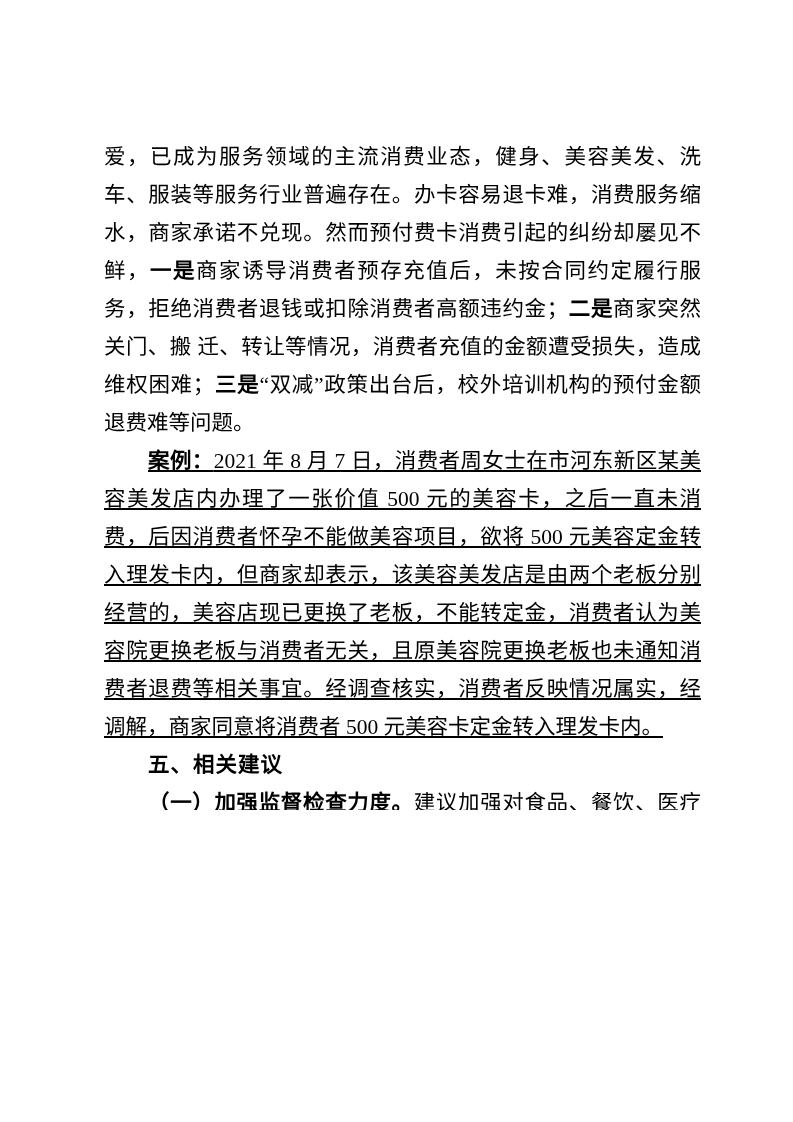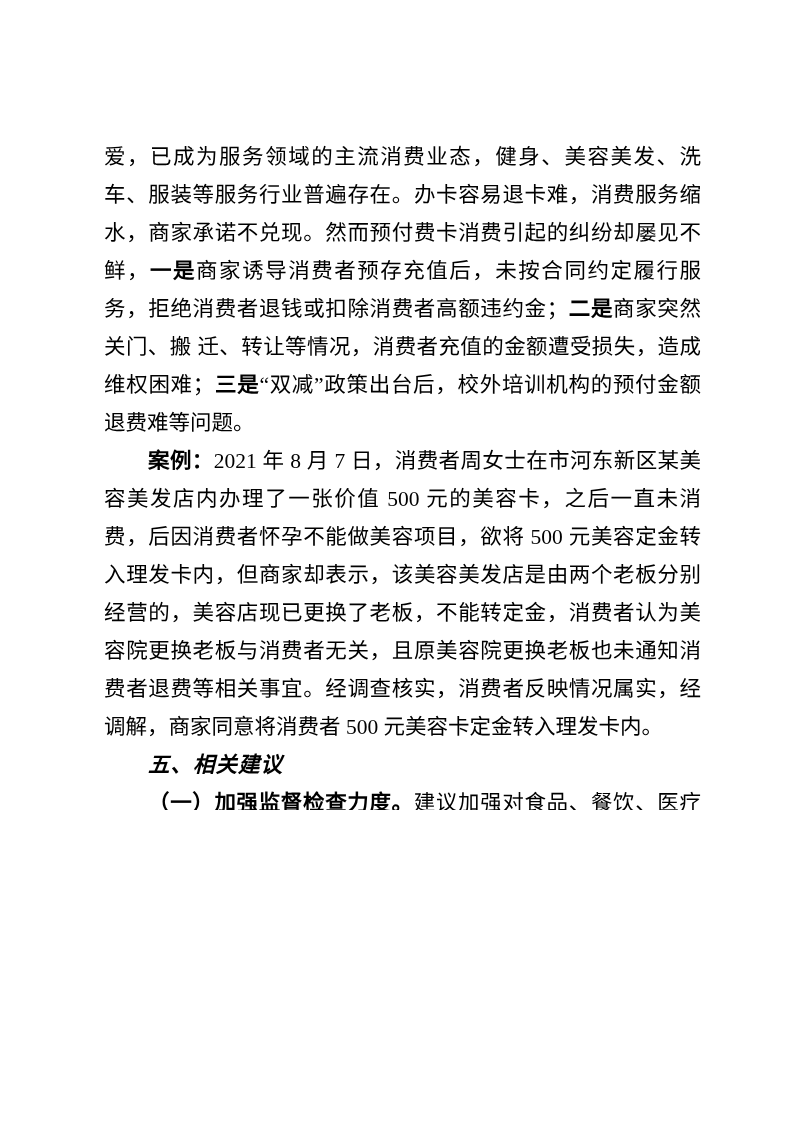--- a/index.html
+++ b/index.html
@@ -24,35 +24,35 @@
     font-size: 21.5px;
     line-height: 38px;
     text-align: justify;
   }
   .content p {
     margin: 0;
     padding: 0;
   }
   .indent {
     text-indent: 44px;
+    text-decoration: underline;
   }
   .bold {
     font-weight: bold;
   }
   .section-heading {
     margin: 0;
     padding: 0;
     text-indent: 44px;
     font-family: "Liberation Sans", "DejaVu Sans", sans-serif;
     font-weight: bold;
     font-size: 21.5px;
     line-height: 38px;
     text-align: left;
     letter-spacing: 1px;
-    font-style: italic;
   }
   .page-footer {
     position: absolute;
     top: 1034px;
     right: 93px;
     font-size: 14.5px;
     line-height: 20px;
     letter-spacing: 2px;
     color: #222222;
     font-family: "Liberation Serif", "DejaVu Serif", serif;

